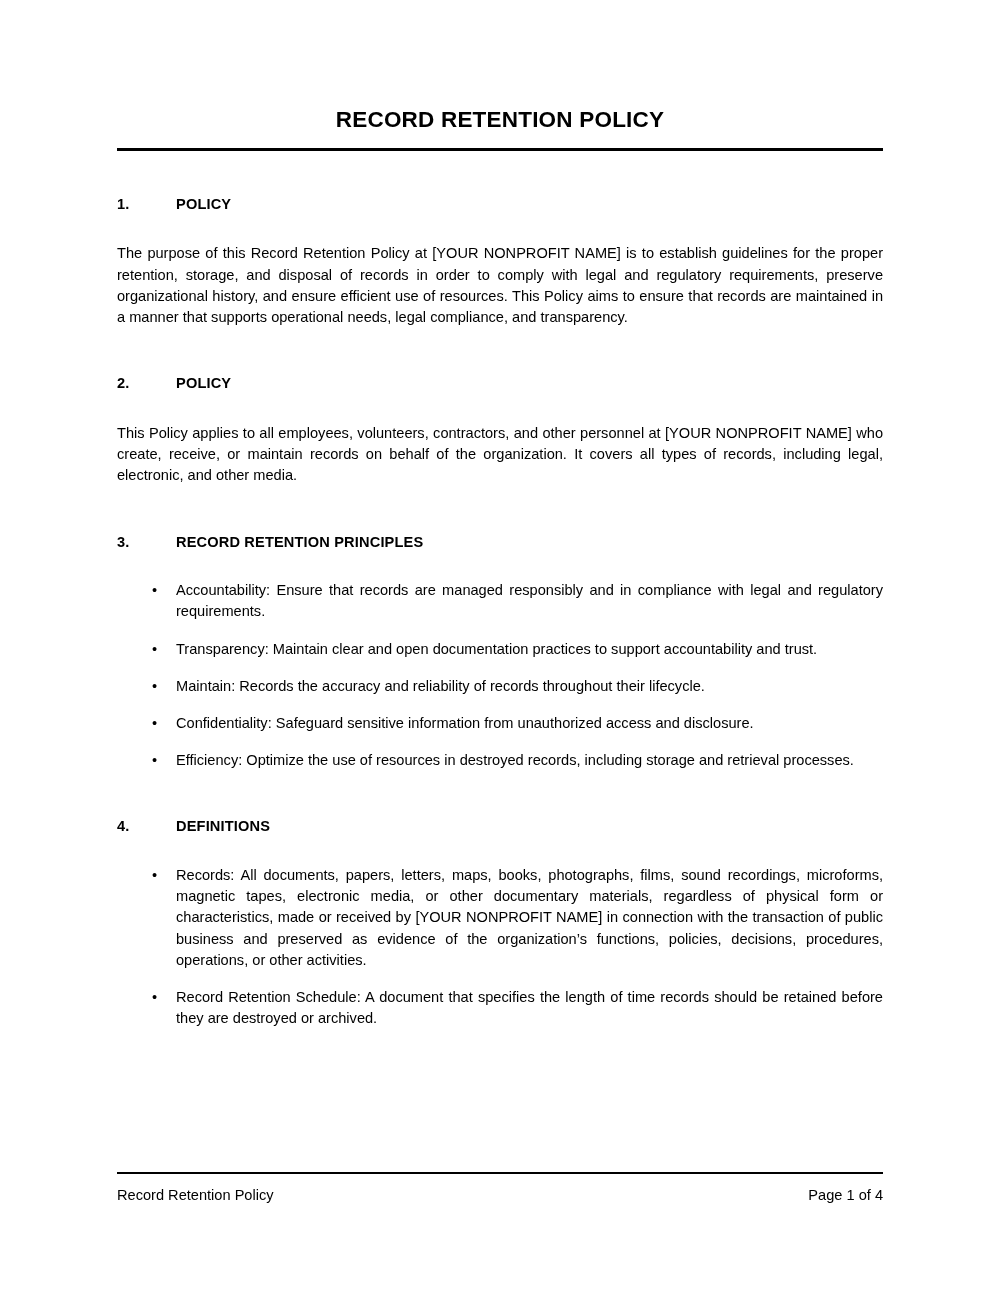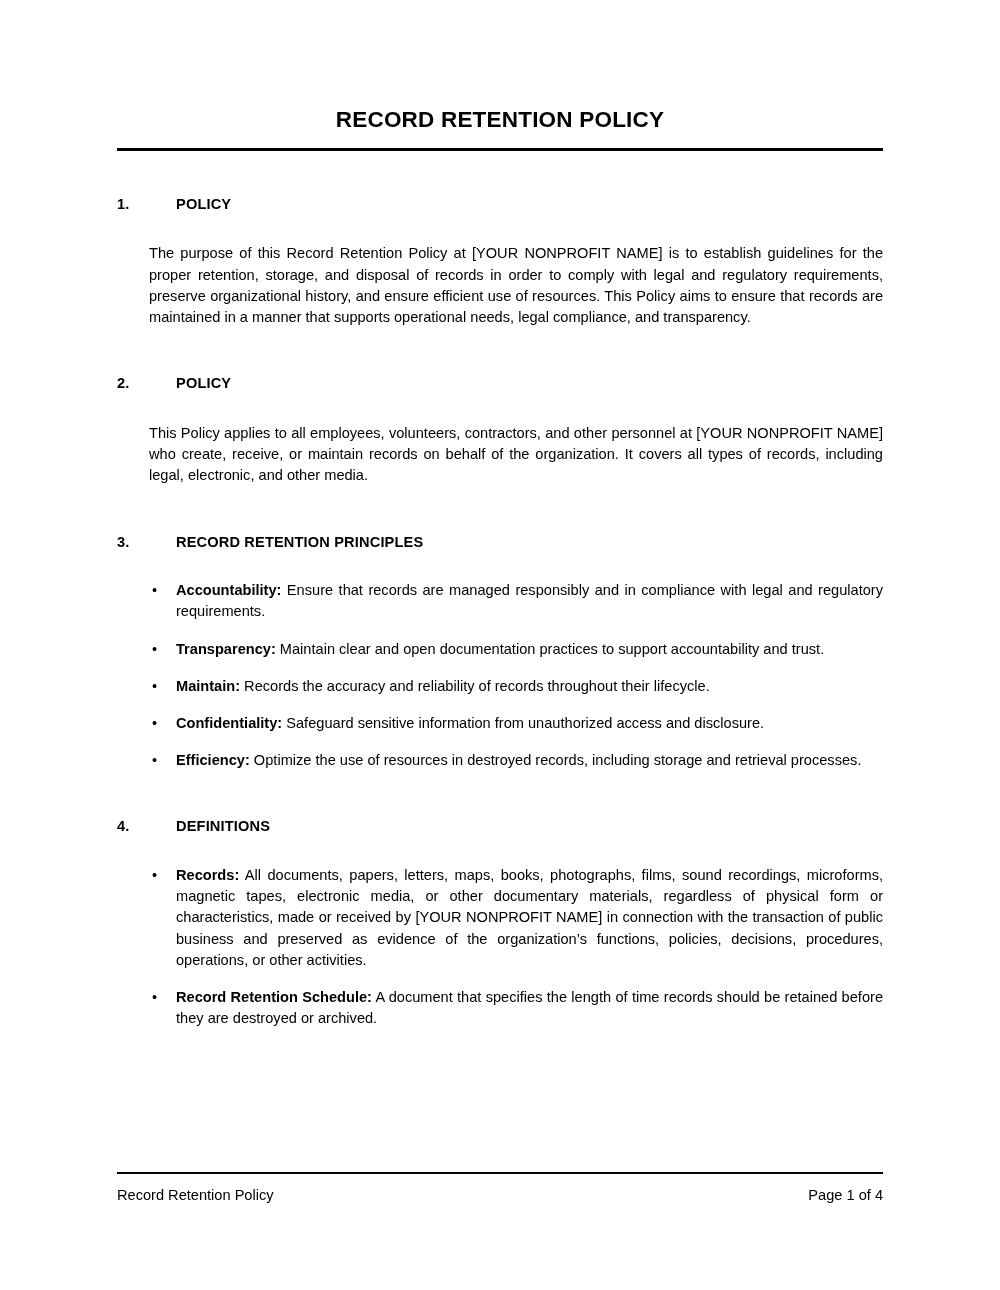--- a/index.html
+++ b/index.html
@@ -71,21 +71,20 @@
   .section-heading .label {
     flex: 1 1 auto;
   }
 
   .body-text {
     margin-top: 30px;
     font-size: 14.6px;
     line-height: 21.2px;
     text-align: justify;
     text-justify: inter-word;
-    margin-left: 32px;
   }
 
   .bullet-list {
     margin: 0;
     padding: 0;
     list-style: none;
     margin-top: 29px;
   }
   .bullet-list li {
     position: relative;
@@ -100,21 +99,21 @@
     margin-bottom: 0;
   }
   .bullet-list li .dot {
     position: absolute;
     left: 35px;
     top: 0;
     font-size: 14.6px;
     line-height: 21.2px;
   }
   .bullet-list li b {
-    font-weight: bold;
+    font-weight: normal;
   }
 
   .footer {
     position: absolute;
     left: 117px;
     top: 1172px;
     width: 766px;
   }
   .footer-rule {
     height: 0;

